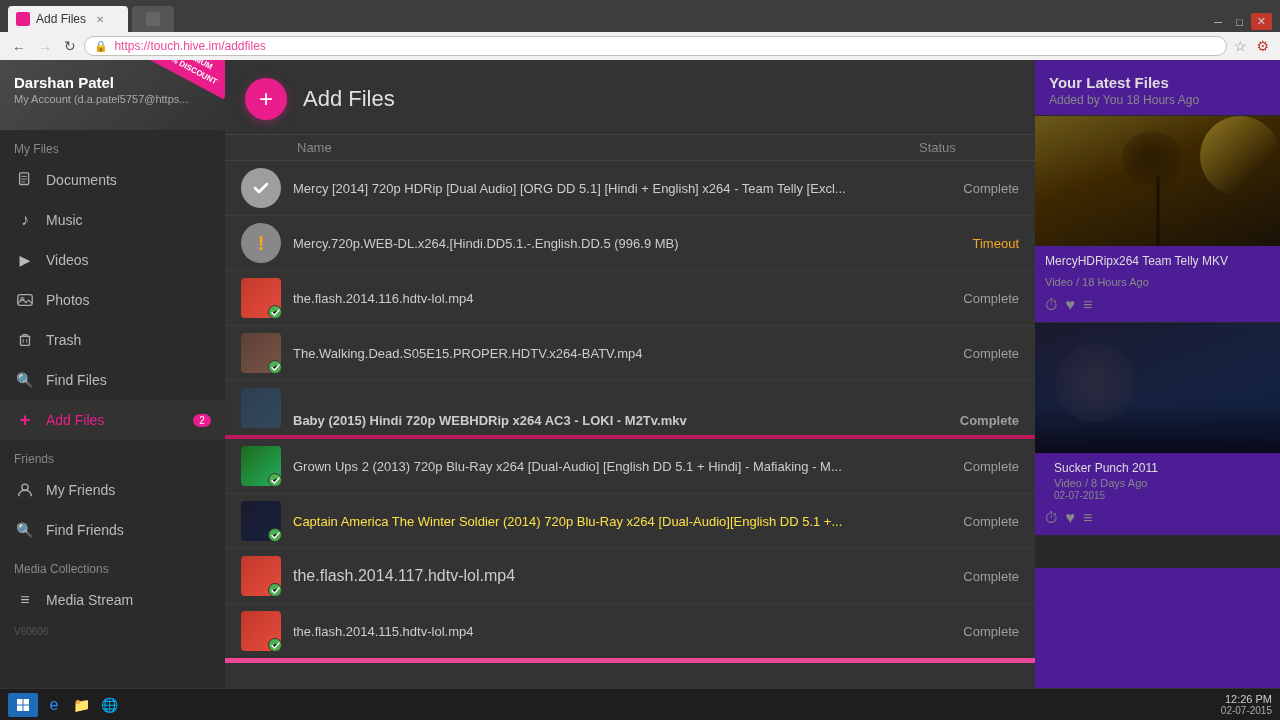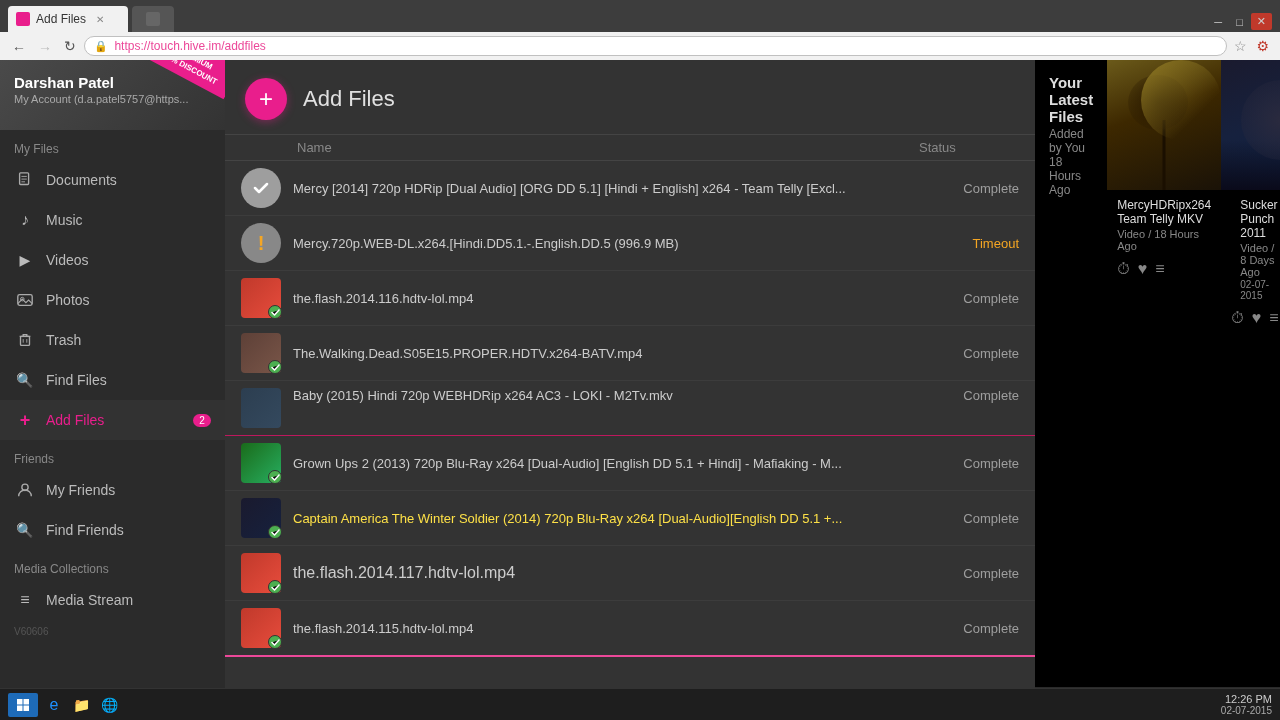--- a/index.html
+++ b/index.html
@@ -195,21 +195,21 @@
           <div style="position:absolute;bottom:-1px;right:-1px;width:14px;height:14px;background:#4caf50;border-radius:50%;display:flex;align-items:center;justify-content:center;border:1px solid #333;">
             <svg width="9" height="9" viewBox="0 0 9 9">
                 <polyline points="1,4.5 3.5,7 8,2" stroke="white" stroke-width="1.5" stroke-linecap="round" stroke-linejoin="round"></polyline>
               </svg>
           </div>
         </div>
         <div style="flex:1;color:#ccc;font-size:13px;padding:0 12px;overflow:hidden;text-overflow:ellipsis;white-space:nowrap;">The.Walking.Dead.S05E15.PROPER.HDTV.x264-BATV.mp4</div>
         <div style="width:90px;text-align:right;font-size:13px;color:#9e9e9e;">Complete</div>
       </div>
 
-      <div style="display:flex;align-items:flex-start;padding:7px 16px;border-bottom:1px solid #be185d;">
+      <div style="display:flex;align-items:flex-end;padding:7px 16px;border-bottom:4px solid #be185d;font-weight:bold;">
         <div style="width:40px;height:40px;position:relative;flex-shrink:0;">
           <div style="width:40px;height:40px;border-radius:4px;background:linear-gradient(135deg,#2c3e50,#34495e);"></div>
         </div>
         <div style="flex:1;color:#ccc;font-size:13px;padding:0 12px;overflow:hidden;text-overflow:ellipsis;white-space:nowrap;">Baby (2015) Hindi 720p WEBHDRip x264 AC3 - LOKI - M2Tv.mkv</div>
         <div style="width:90px;text-align:right;font-size:13px;color:#9e9e9e;">Complete</div>
       </div>
 
       <div style="display:flex;align-items:center;padding:7px 16px;border-bottom:1px solid #3c3c3c;">
         <div style="width:40px;height:40px;position:relative;flex-shrink:0;">
           <div style="width:40px;height:40px;border-radius:4px;background:linear-gradient(135deg,#1a6b1a,#27ae60);"></div>
@@ -242,52 +242,52 @@
           <div style="position:absolute;bottom:-1px;right:-1px;width:14px;height:14px;background:#4caf50;border-radius:50%;display:flex;align-items:center;justify-content:center;border:1px solid #333;">
             <svg width="9" height="9" viewBox="0 0 9 9">
                 <polyline points="1,4.5 3.5,7 8,2" stroke="white" stroke-width="1.5" stroke-linecap="round" stroke-linejoin="round"></polyline>
               </svg>
           </div>
         </div>
         <div style="flex:1;color:#ccc;font-size:16px;padding:0 12px;overflow:hidden;text-overflow:ellipsis;white-space:nowrap;">the.flash.2014.117.hdtv-lol.mp4</div>
         <div style="width:90px;text-align:right;font-size:13px;color:#9e9e9e;">Complete</div>
       </div>
 
-      <div style="display:flex;align-items:center;padding:7px 16px;border-bottom:2px solid #ec4899;">
+      <div style="display:flex;align-items:center;padding:7px 16px;border-bottom:5px solid #ec4899;">
         <div style="width:40px;height:40px;position:relative;flex-shrink:0;">
           <div style="width:40px;height:40px;border-radius:4px;background:linear-gradient(135deg,#c0392b,#e74c3c);"></div>
           <div style="position:absolute;bottom:-1px;right:-1px;width:14px;height:14px;background:#4caf50;border-radius:50%;display:flex;align-items:center;justify-content:center;border:1px solid #333;">
             <svg width="9" height="9" viewBox="0 0 9 9">
                 <polyline points="1,4.5 3.5,7 8,2" stroke="white" stroke-width="1.5" stroke-linecap="round" stroke-linejoin="round"></polyline>
               </svg>
           </div>
         </div>
         <div style="flex:1;color:#ccc;font-size:13px;padding:0 12px;overflow:hidden;text-overflow:ellipsis;white-space:nowrap;">the.flash.2014.115.hdtv-lol.mp4</div>
         <div style="width:90px;text-align:right;font-size:13px;color:#9e9e9e;">Complete</div>
       </div>
 
     </div>
   </div>
 
-  <div style="width:245px;background:#000000;display:flex;overflow-y:auto;">
+  <div style="width:245px;background:#4c1d95;display:flex;flex-direction:column;overflow-y:auto;">
     <div style="padding:14px 14px 8px;border-bottom:1px solid #2a2a2a;">
       <div style="color:#ddd;font-size:15px;font-weight:bold;">Your Latest Files</div>
       <div style="color:#888;font-size:12px;margin-top:2px;">Added by You 18 Hours Ago</div>
     </div>
 
     <div style="border-bottom:1px solid #2a2a2a;">
       <div style="width:100%;height:130px;background:linear-gradient(160deg,#6b5a1a 0%,#3d2800 40%,#1a1207 100%);overflow:hidden;position:relative;">
 
         <div style="position:absolute;bottom:0;left:50%;transform:translateX(-50%);width:3px;height:70px;background:#1a0f00;"></div>
         <div style="position:absolute;bottom:60px;left:50%;transform:translateX(-60%);width:60px;height:55px;background:radial-gradient(ellipse,#2a1a00,transparent);border-radius:50%;"></div>
         <div style="position:absolute;top:0;right:0;width:80px;height:80px;background:linear-gradient(135deg,#8B7522 0%,transparent 70%);border-radius:50%;"></div>
       </div>
       <div style="padding:8px 10px 4px;">
         <div style="color:#ddd;font-size:12px;font-weight:500;">MercyHDRipx264 Team Telly MKV</div>
-        <div style="color:#888;font-size:11px;margin-top:2px;">Video / 18 Hours Ago</div>
+        <div style="color:#888;font-size:11px;margin-top:8px;">Video / 18 Hours Ago</div>
       </div>
       <div style="display:flex;gap:8px;padding:4px 10px 8px;">
         <span style="color:#888;font-size:16px;cursor:pointer;">⏱</span>
         <span style="color:#888;font-size:16px;cursor:pointer;">♥</span>
         <span style="color:#888;font-size:16px;cursor:pointer;">≡</span>
       </div>
     </div>
 
     <div style="border-bottom:1px solid #2a2a2a;">
       <div style="width:100%;height:130px;background:linear-gradient(160deg,#1a1a2e 0%,#16213e 50%,#0f2040 100%);overflow:hidden;position:relative;">

